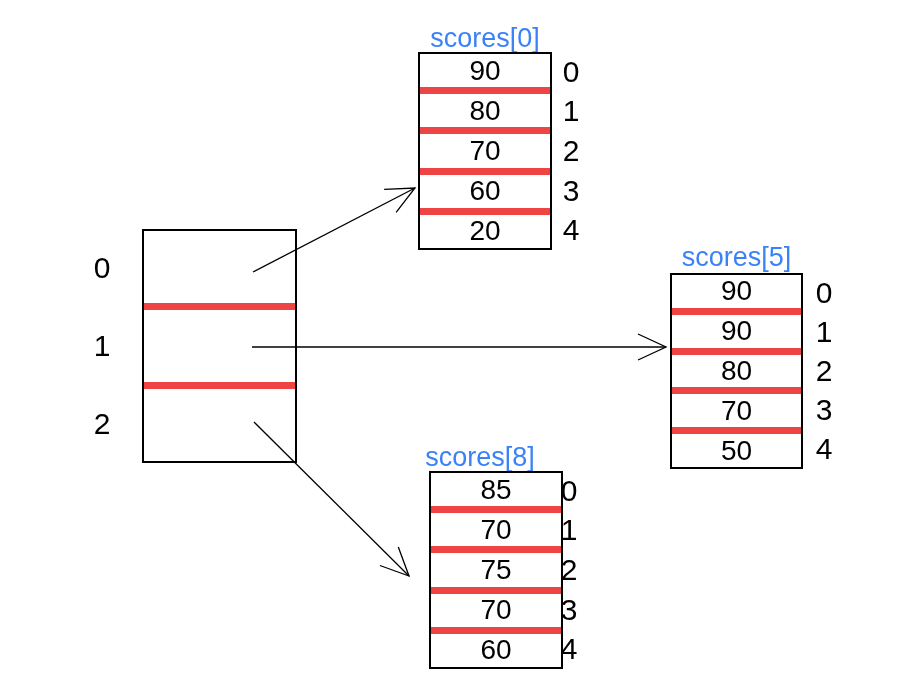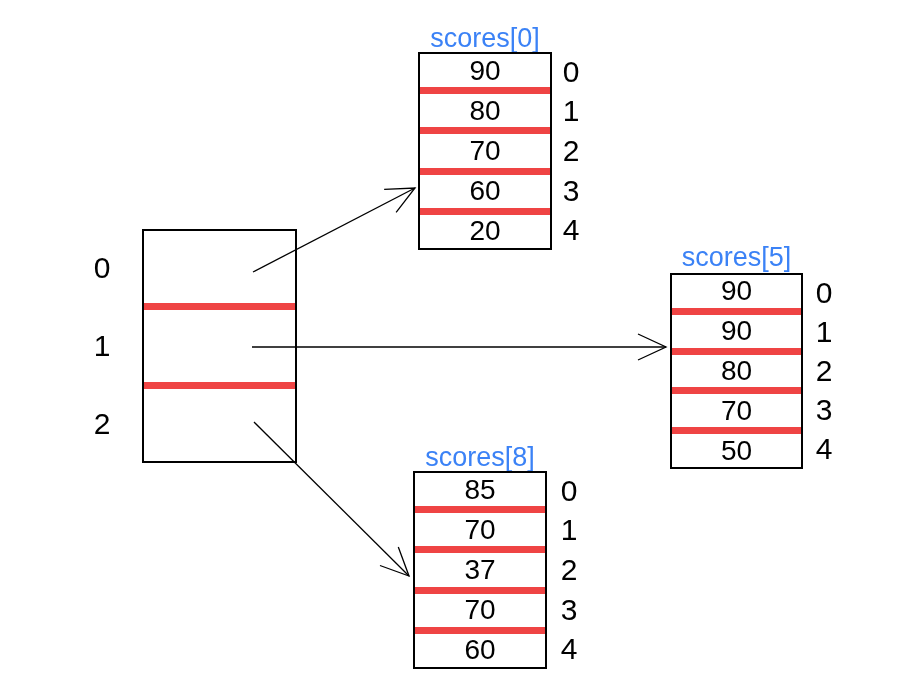--- a/index.html
+++ b/index.html
@@ -106,24 +106,24 @@
   <div class="idxcol" style="left:812px; top:273px; width:24px; height:196px;">
     <div class="idx">0</div>
     <div class="idx">1</div>
     <div class="idx">2</div>
     <div class="idx">3</div>
     <div class="idx">4</div>
   </div>
 
   <div class="title" style="left:413px; top:443px; width:134px;">scores[8]</div>
 
-  <div class="box" style="left:413px; top:471px; width:134px; height:198px;">
+  <div class="box" style="left:429px; top:471px; width:134px; height:198px;">
     <div class="cell">85</div>
     <div class="cell">70</div>
-    <div class="cell">37</div>
+    <div class="cell">75</div>
     <div class="cell">70</div>
     <div class="cell">60</div>
   </div>
 
   <div class="idxcol" style="left:557px; top:471px; width:24px; height:198px;">
     <div class="idx">0</div>
     <div class="idx">1</div>
     <div class="idx">2</div>
     <div class="idx">3</div>
     <div class="idx">4</div>

